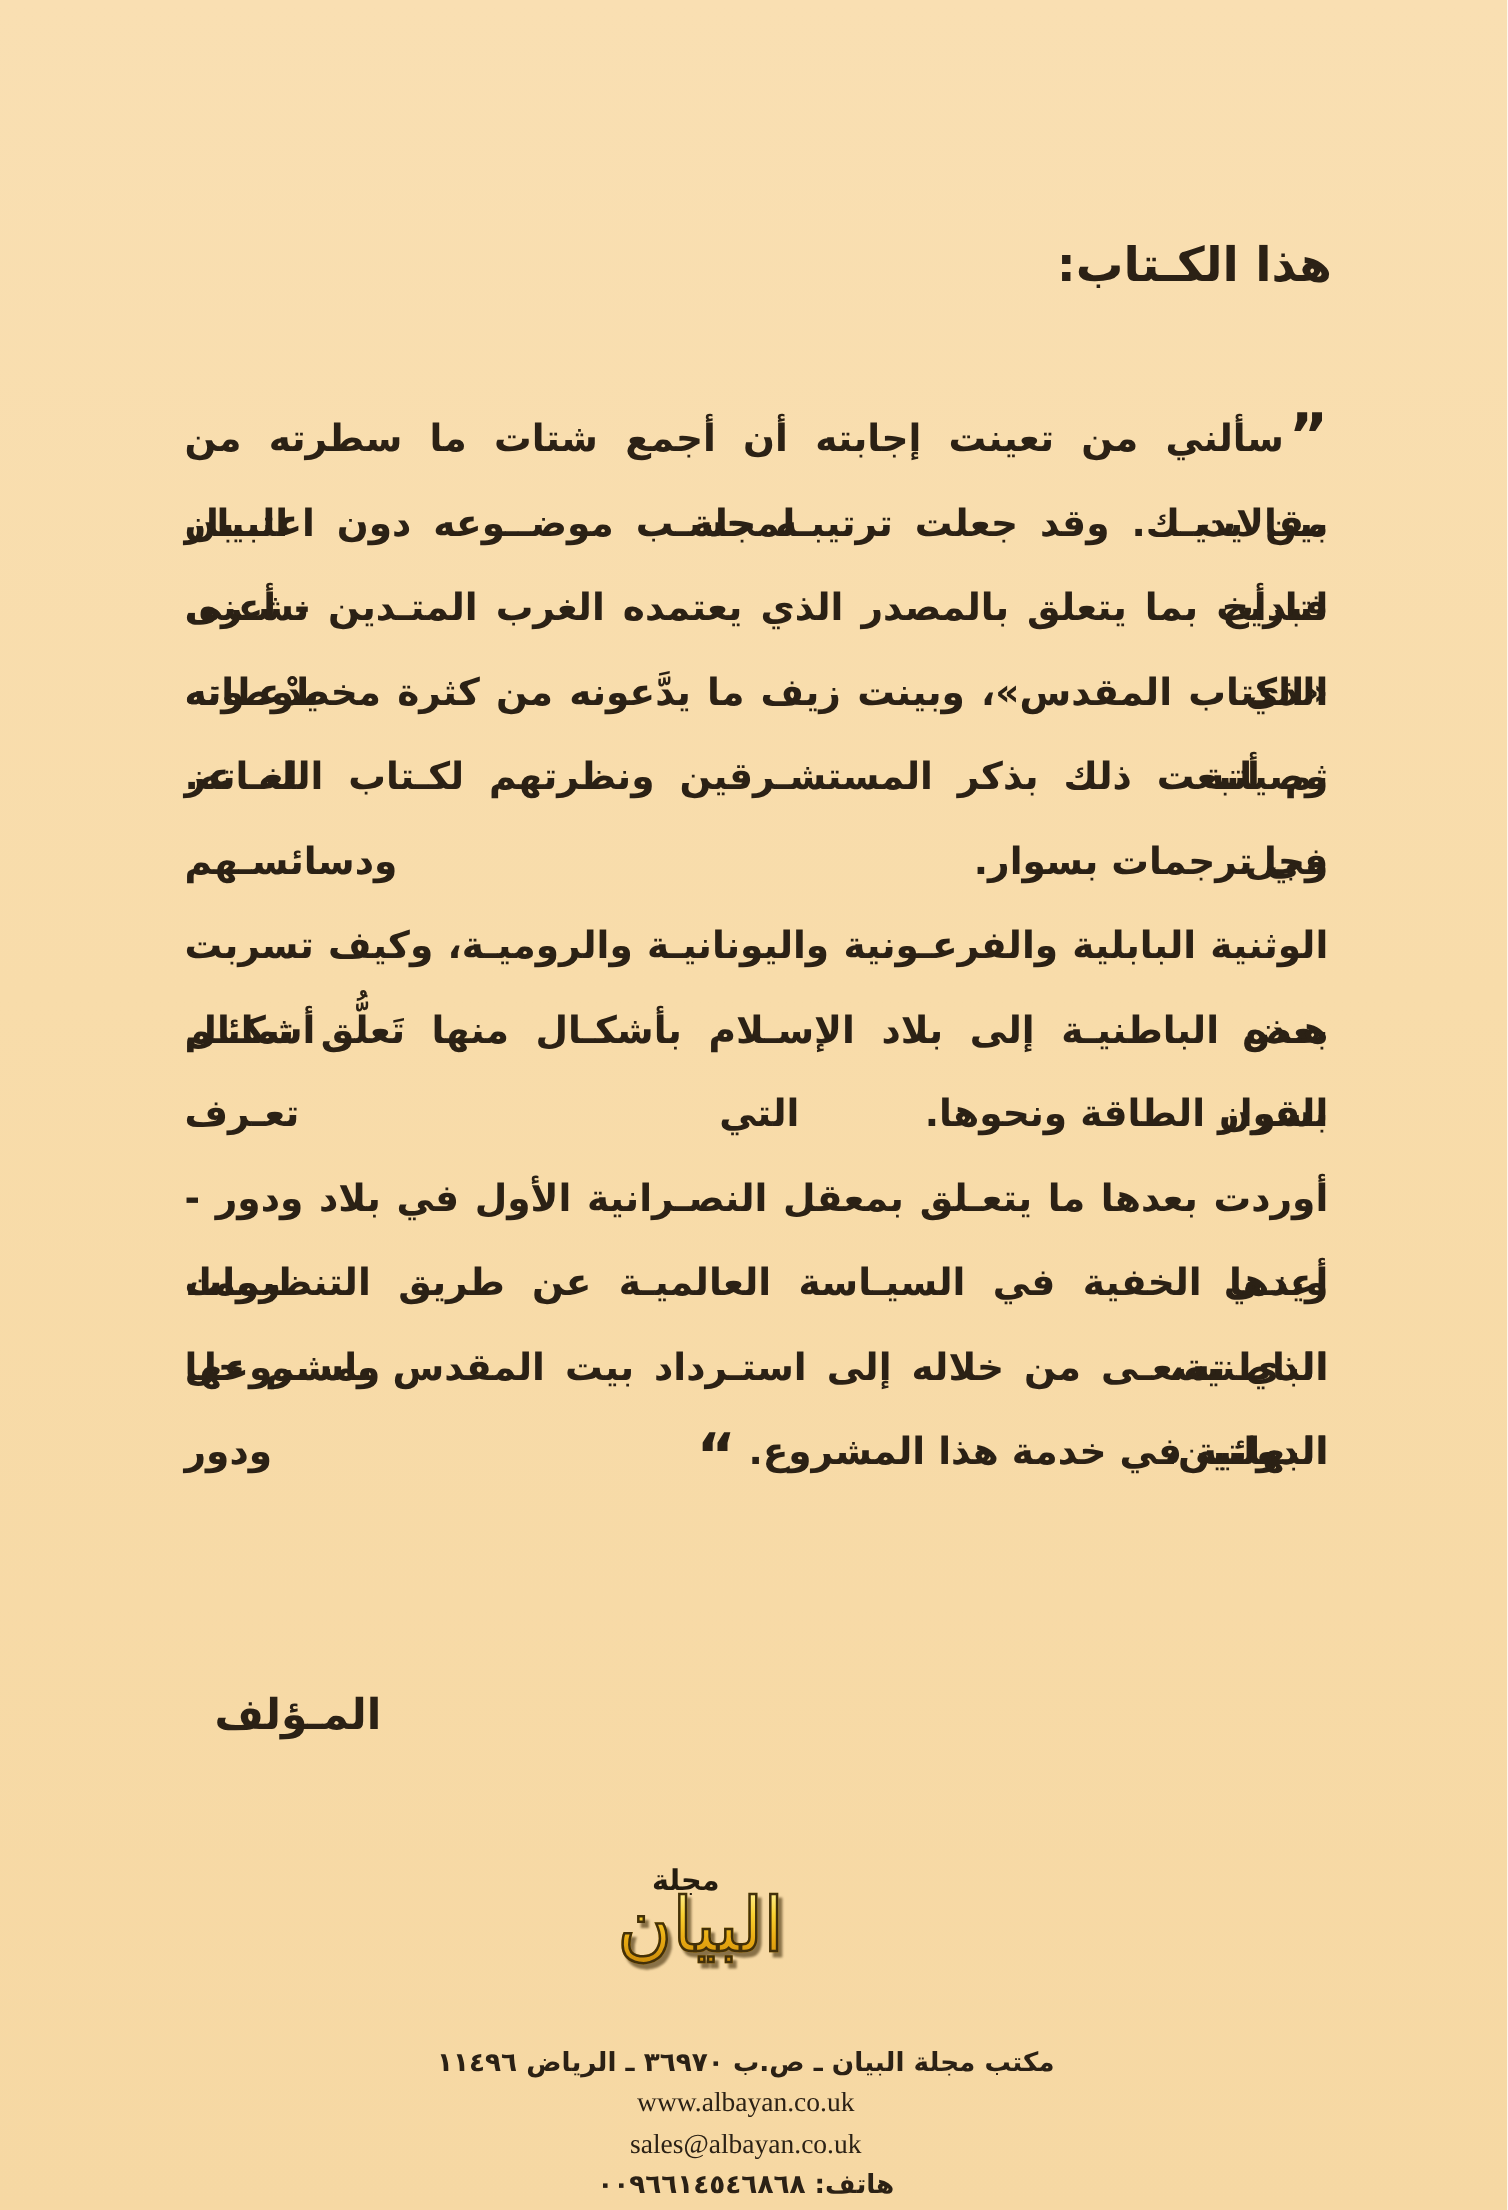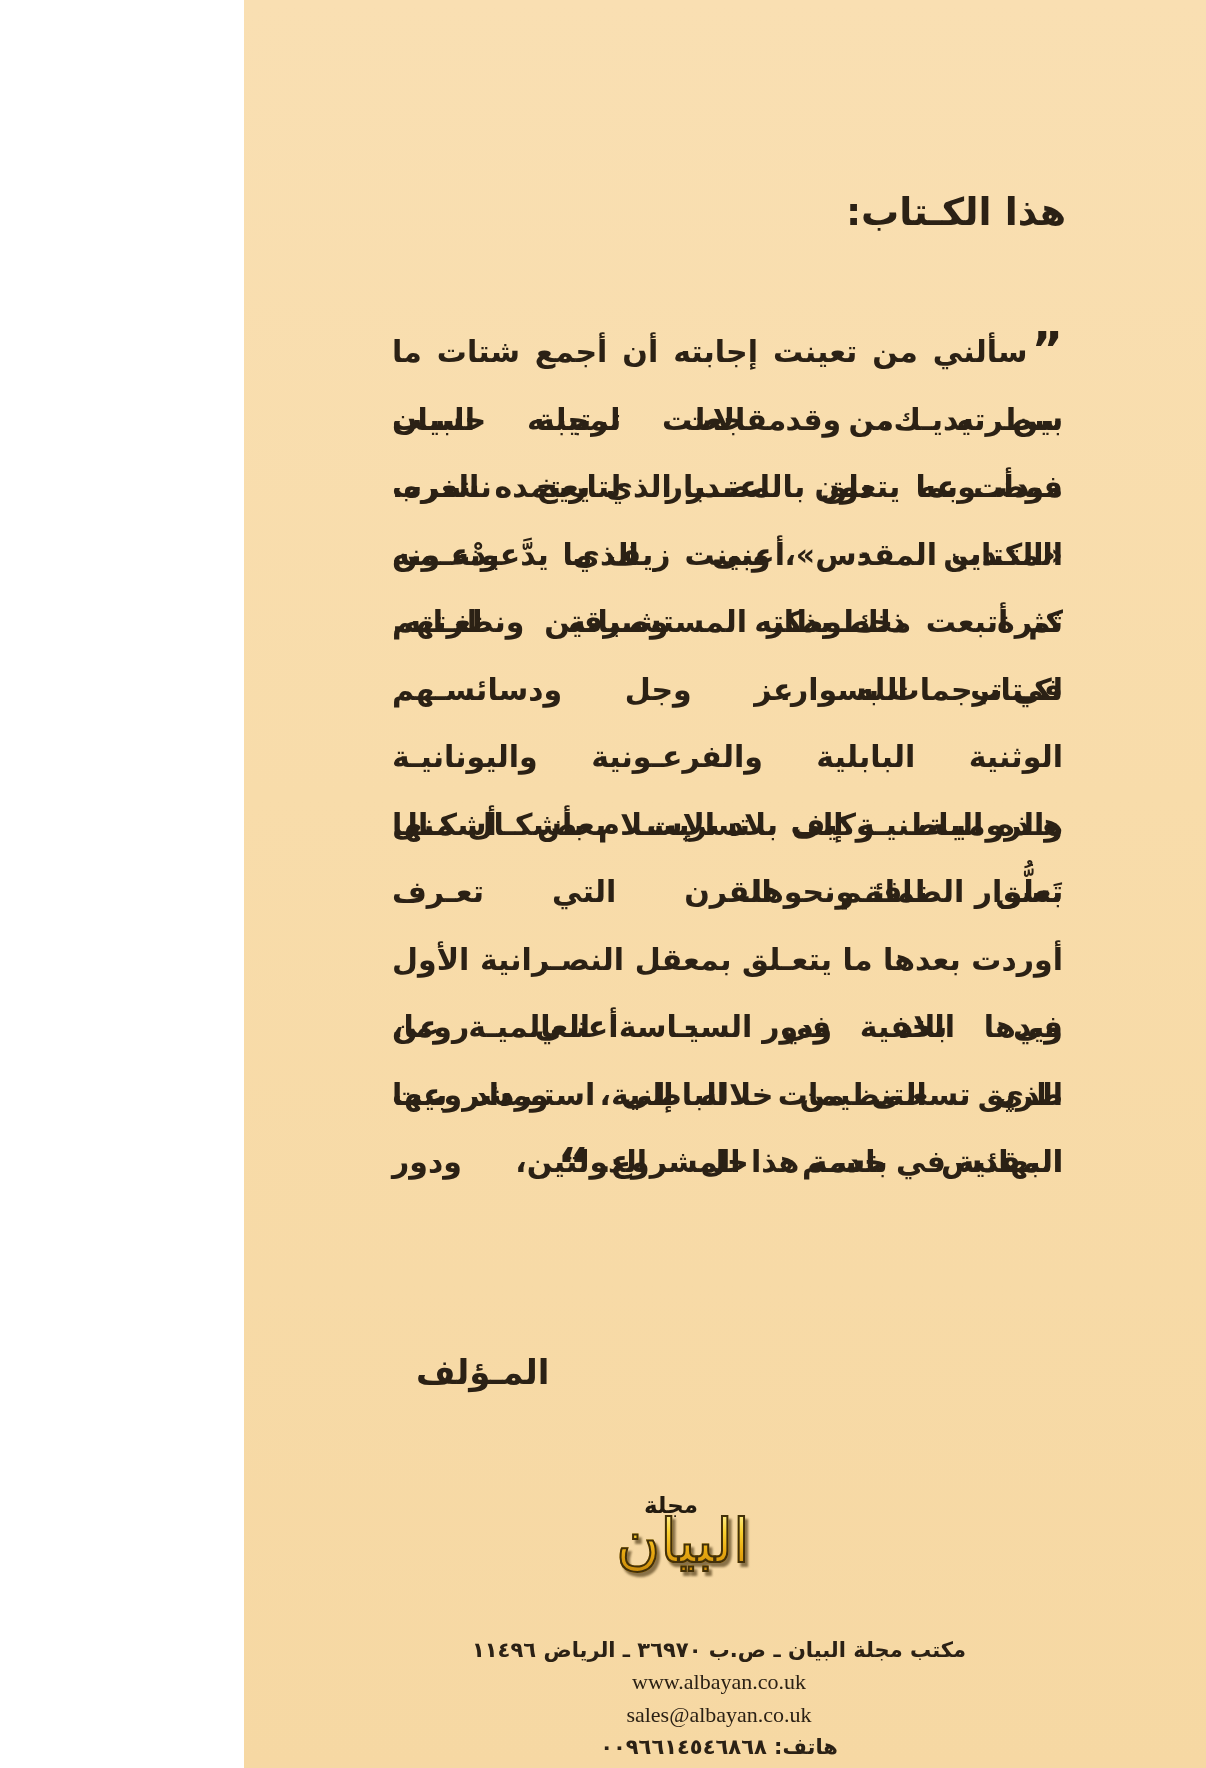--- a/index.html
+++ b/index.html
@@ -1,18 +1,18 @@
 <!DOCTYPE html>
 <html lang="ar" dir="rtl"><head>
 <meta charset="utf-8">
 <style>
   html,body{margin:0;padding:0;}
   .page{
     position:relative;
-    width:962px;height:1768px;
+    width:1206px;height:1768px;
     background:linear-gradient(180deg,#f9dfb2 0%, #f8dcaa 45%, #f6d8a3 100%);
     font-family:"DejaVu Sans", sans-serif;
     color:#2b2115;
     direction:rtl;
     overflow:hidden;
   }
   .heading{
     position:absolute;
     top:190px; right:140px;
     font-size:38px; font-weight:bold;

